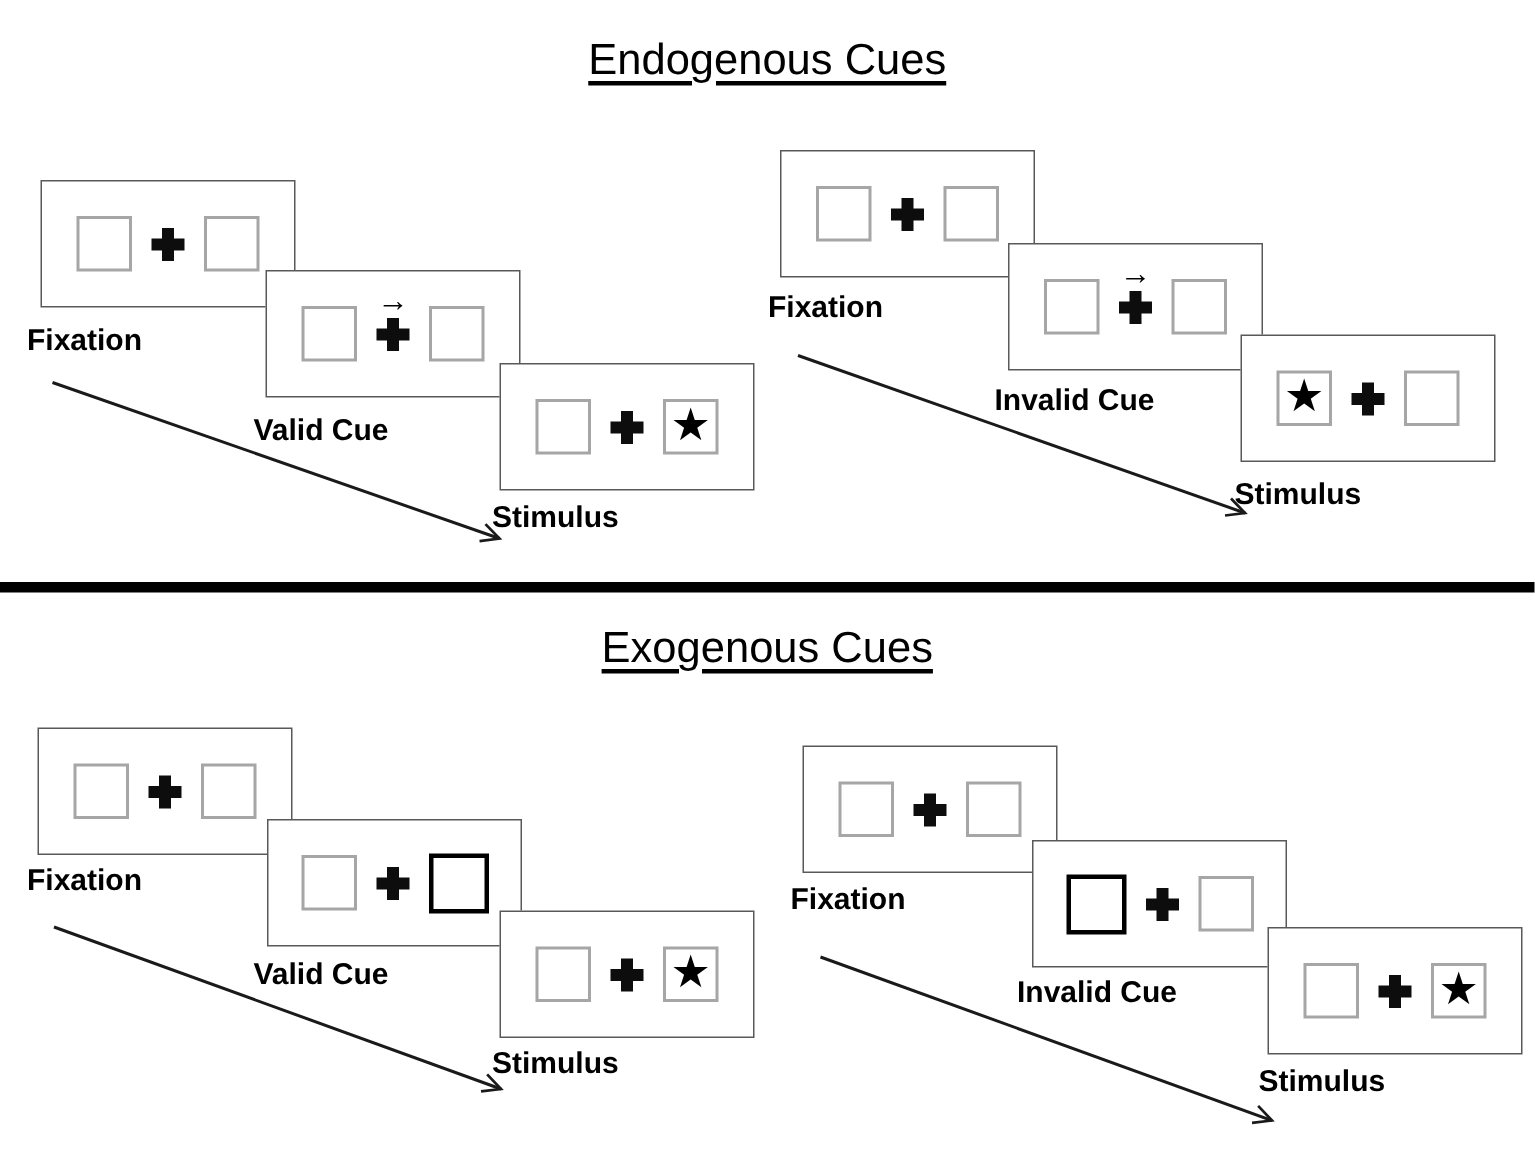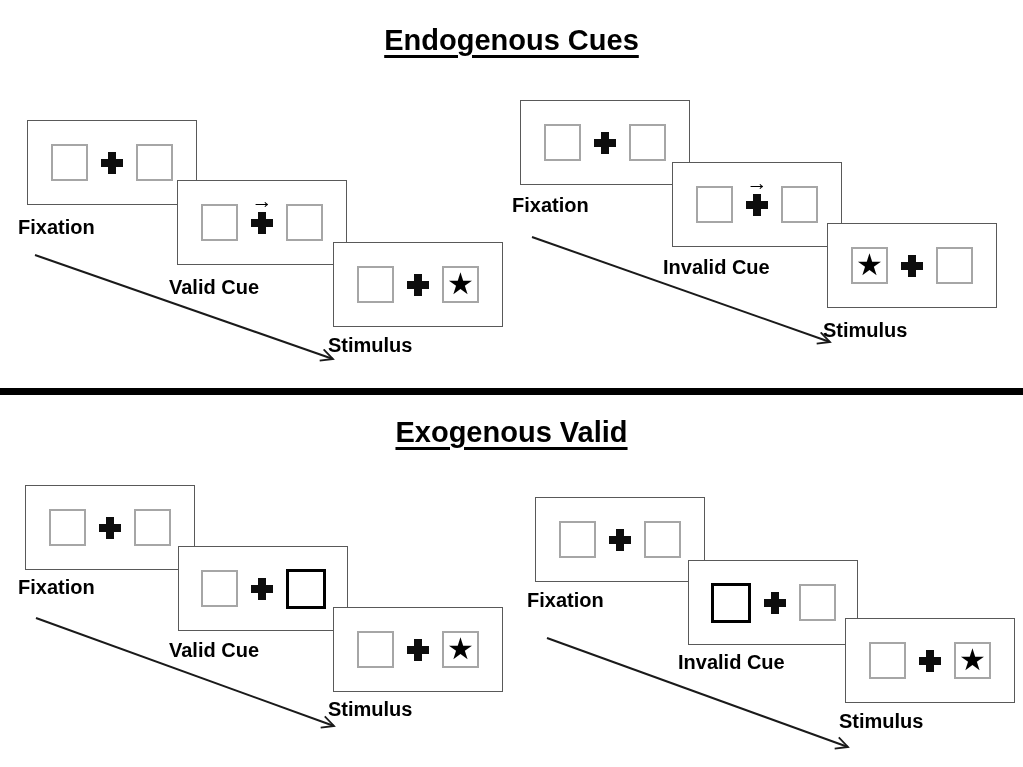--- a/index.html
+++ b/index.html
@@ -9,21 +9,21 @@
     font-family:"Liberation Sans", sans-serif;
     color:#000;
     position:relative;
     overflow:hidden;
   }
   .stage { position:absolute; inset:0; width:1023px; height:767px; }
 
   .section-title {
     position:absolute; left:0; width:1023px;
     text-align:center;
-    font-size:29px; font-weight:700;
+    font-size:29px; font-weight:400;
     text-decoration:underline;
     text-decoration-thickness:3px;
     text-underline-offset:5px;
     z-index:6;
   }
 
   .divider {
     position:absolute; left:0; top:388px;
     width:1023px; height:7px;
     background:#000;
@@ -165,21 +165,21 @@
     </div>
     <div class="mid">
       <span class="plus"></span>
     </div>
     <div class="square"></div>
   </div>
   <div class="plabel" style="left:823px;top:319px">Stimulus</div>
 
   <div class="divider"></div>
 
-  <div class="section-title" style="top:416px">Exogenous Valid</div>
+  <div class="section-title" style="top:416px">Exogenous Cues</div>
 
   <div class="panel z2" style="left:25px;top:485px">
     <div class="square"></div>
     <div class="mid">
       <span class="plus"></span>
     </div>
     <div class="square"></div>
   </div>
   <div class="plabel" style="left:18px;top:576px">Fixation</div>
 

